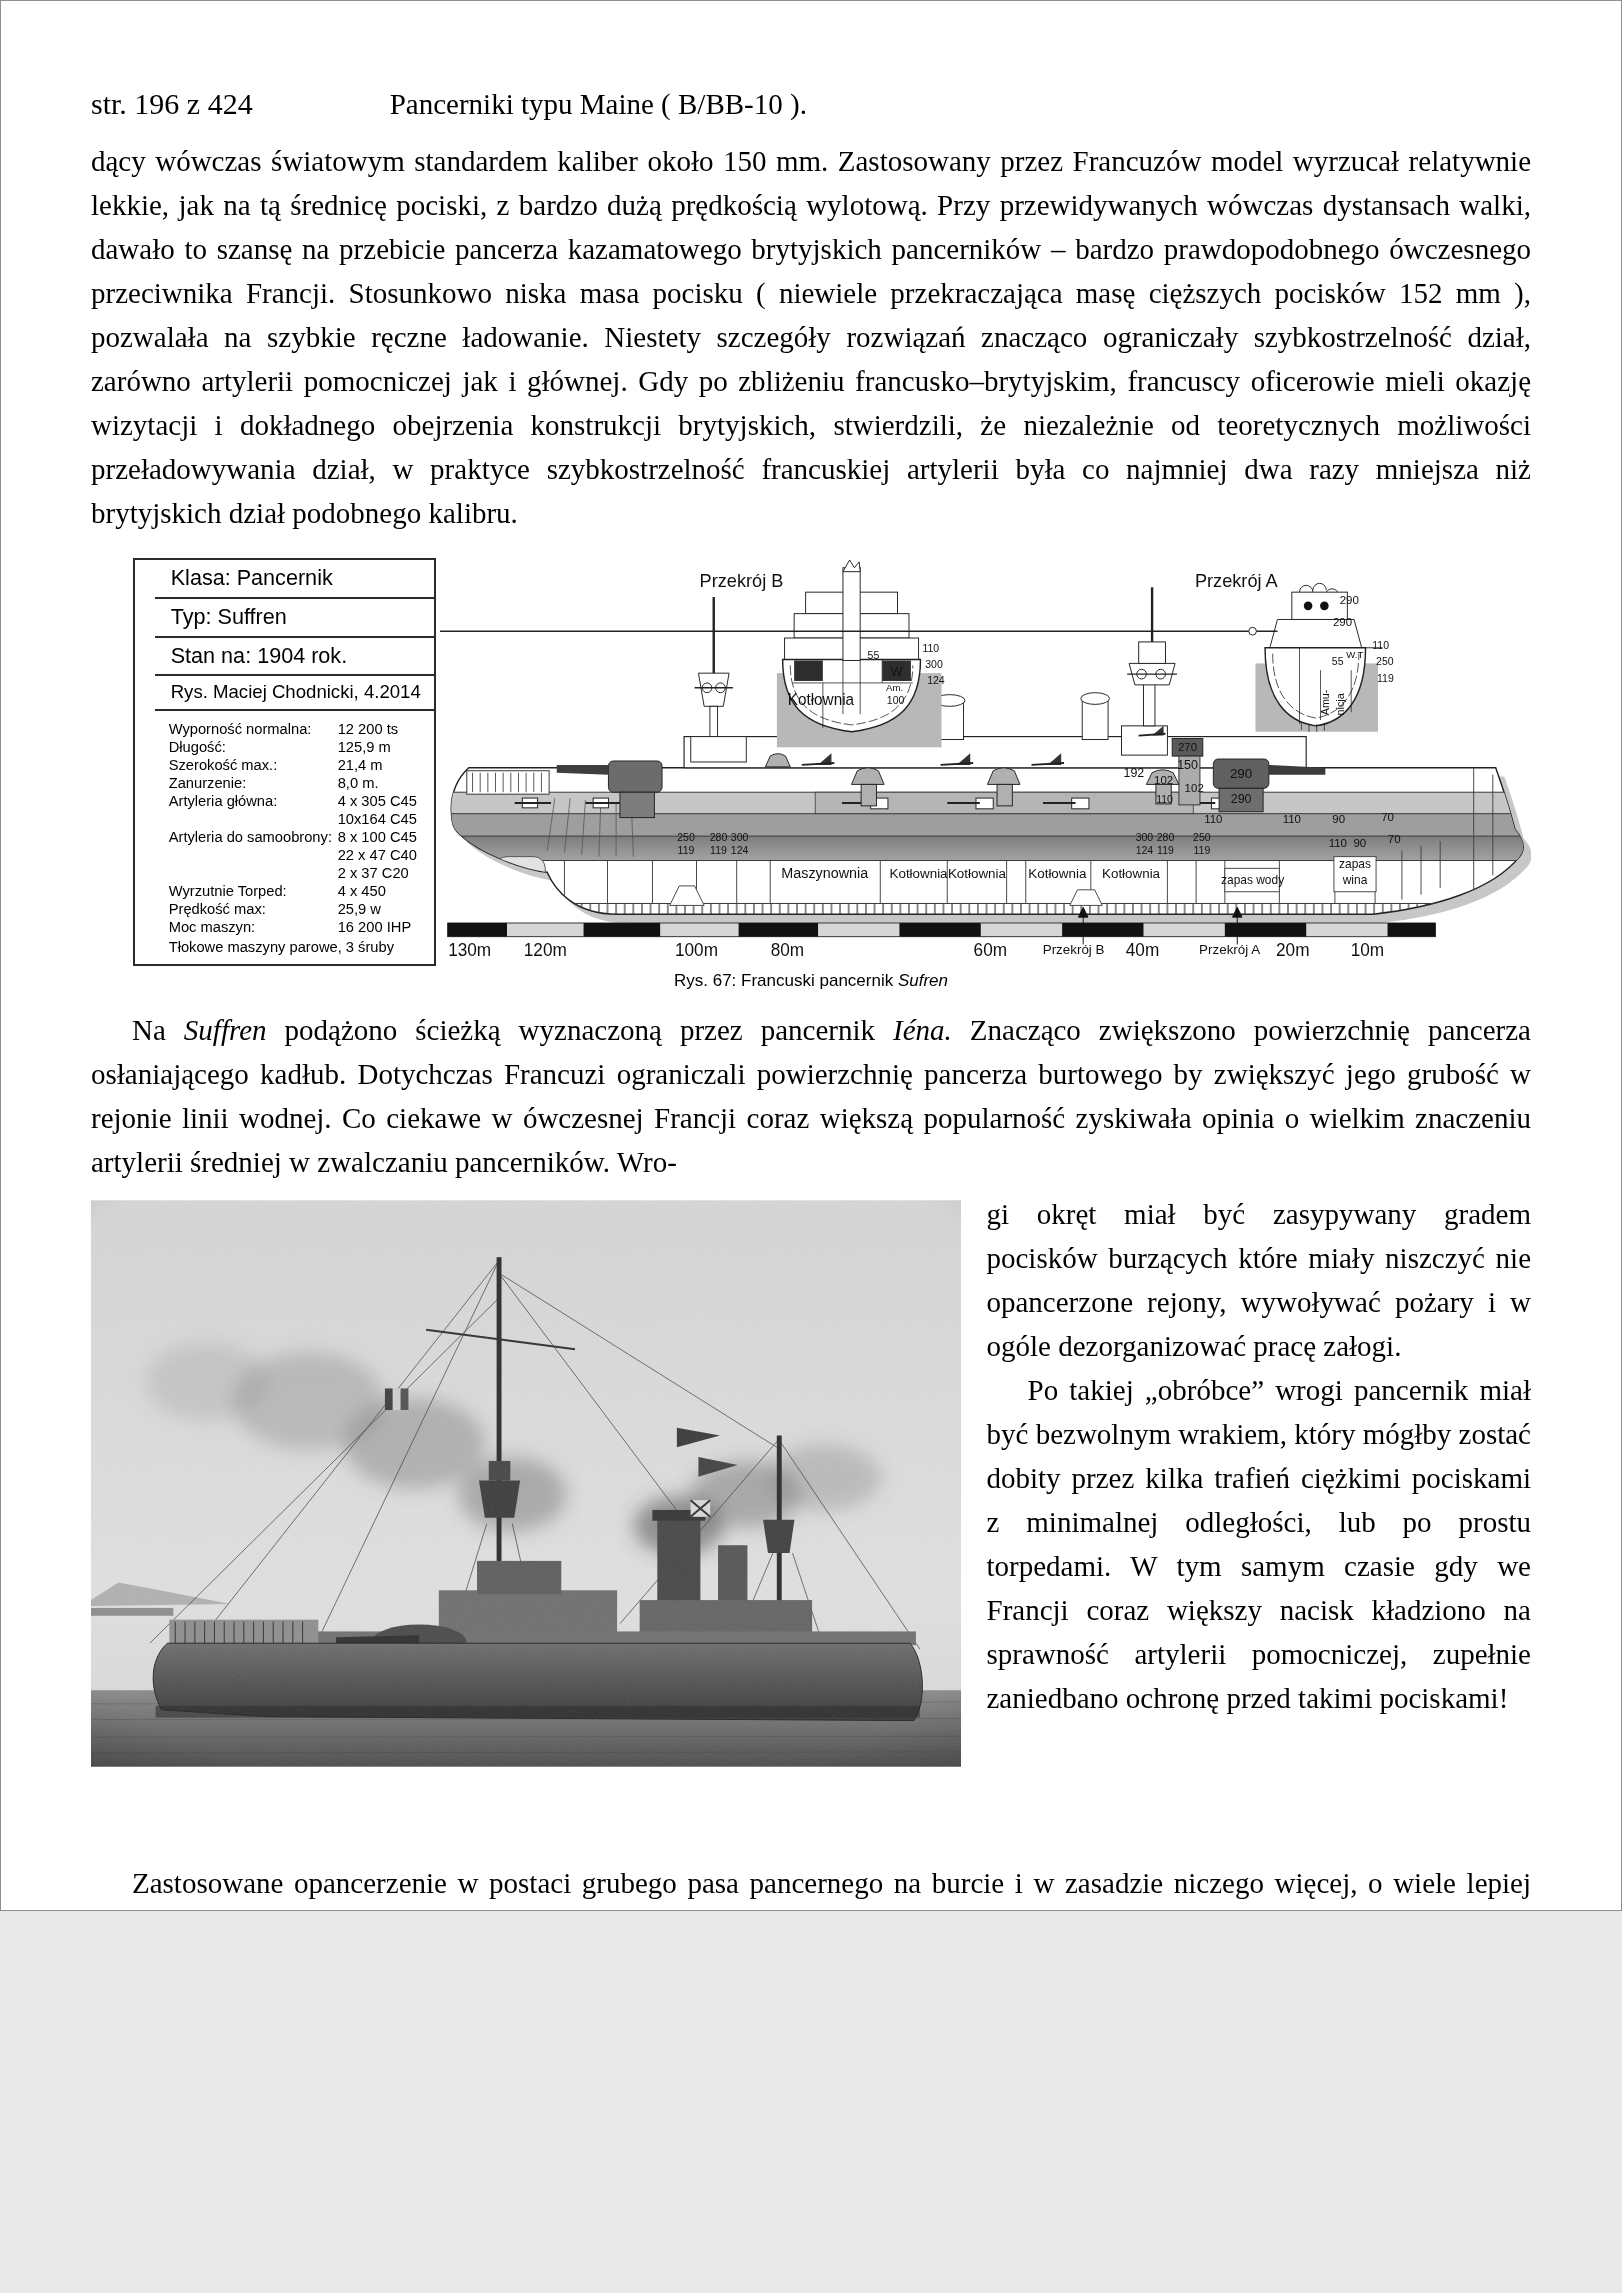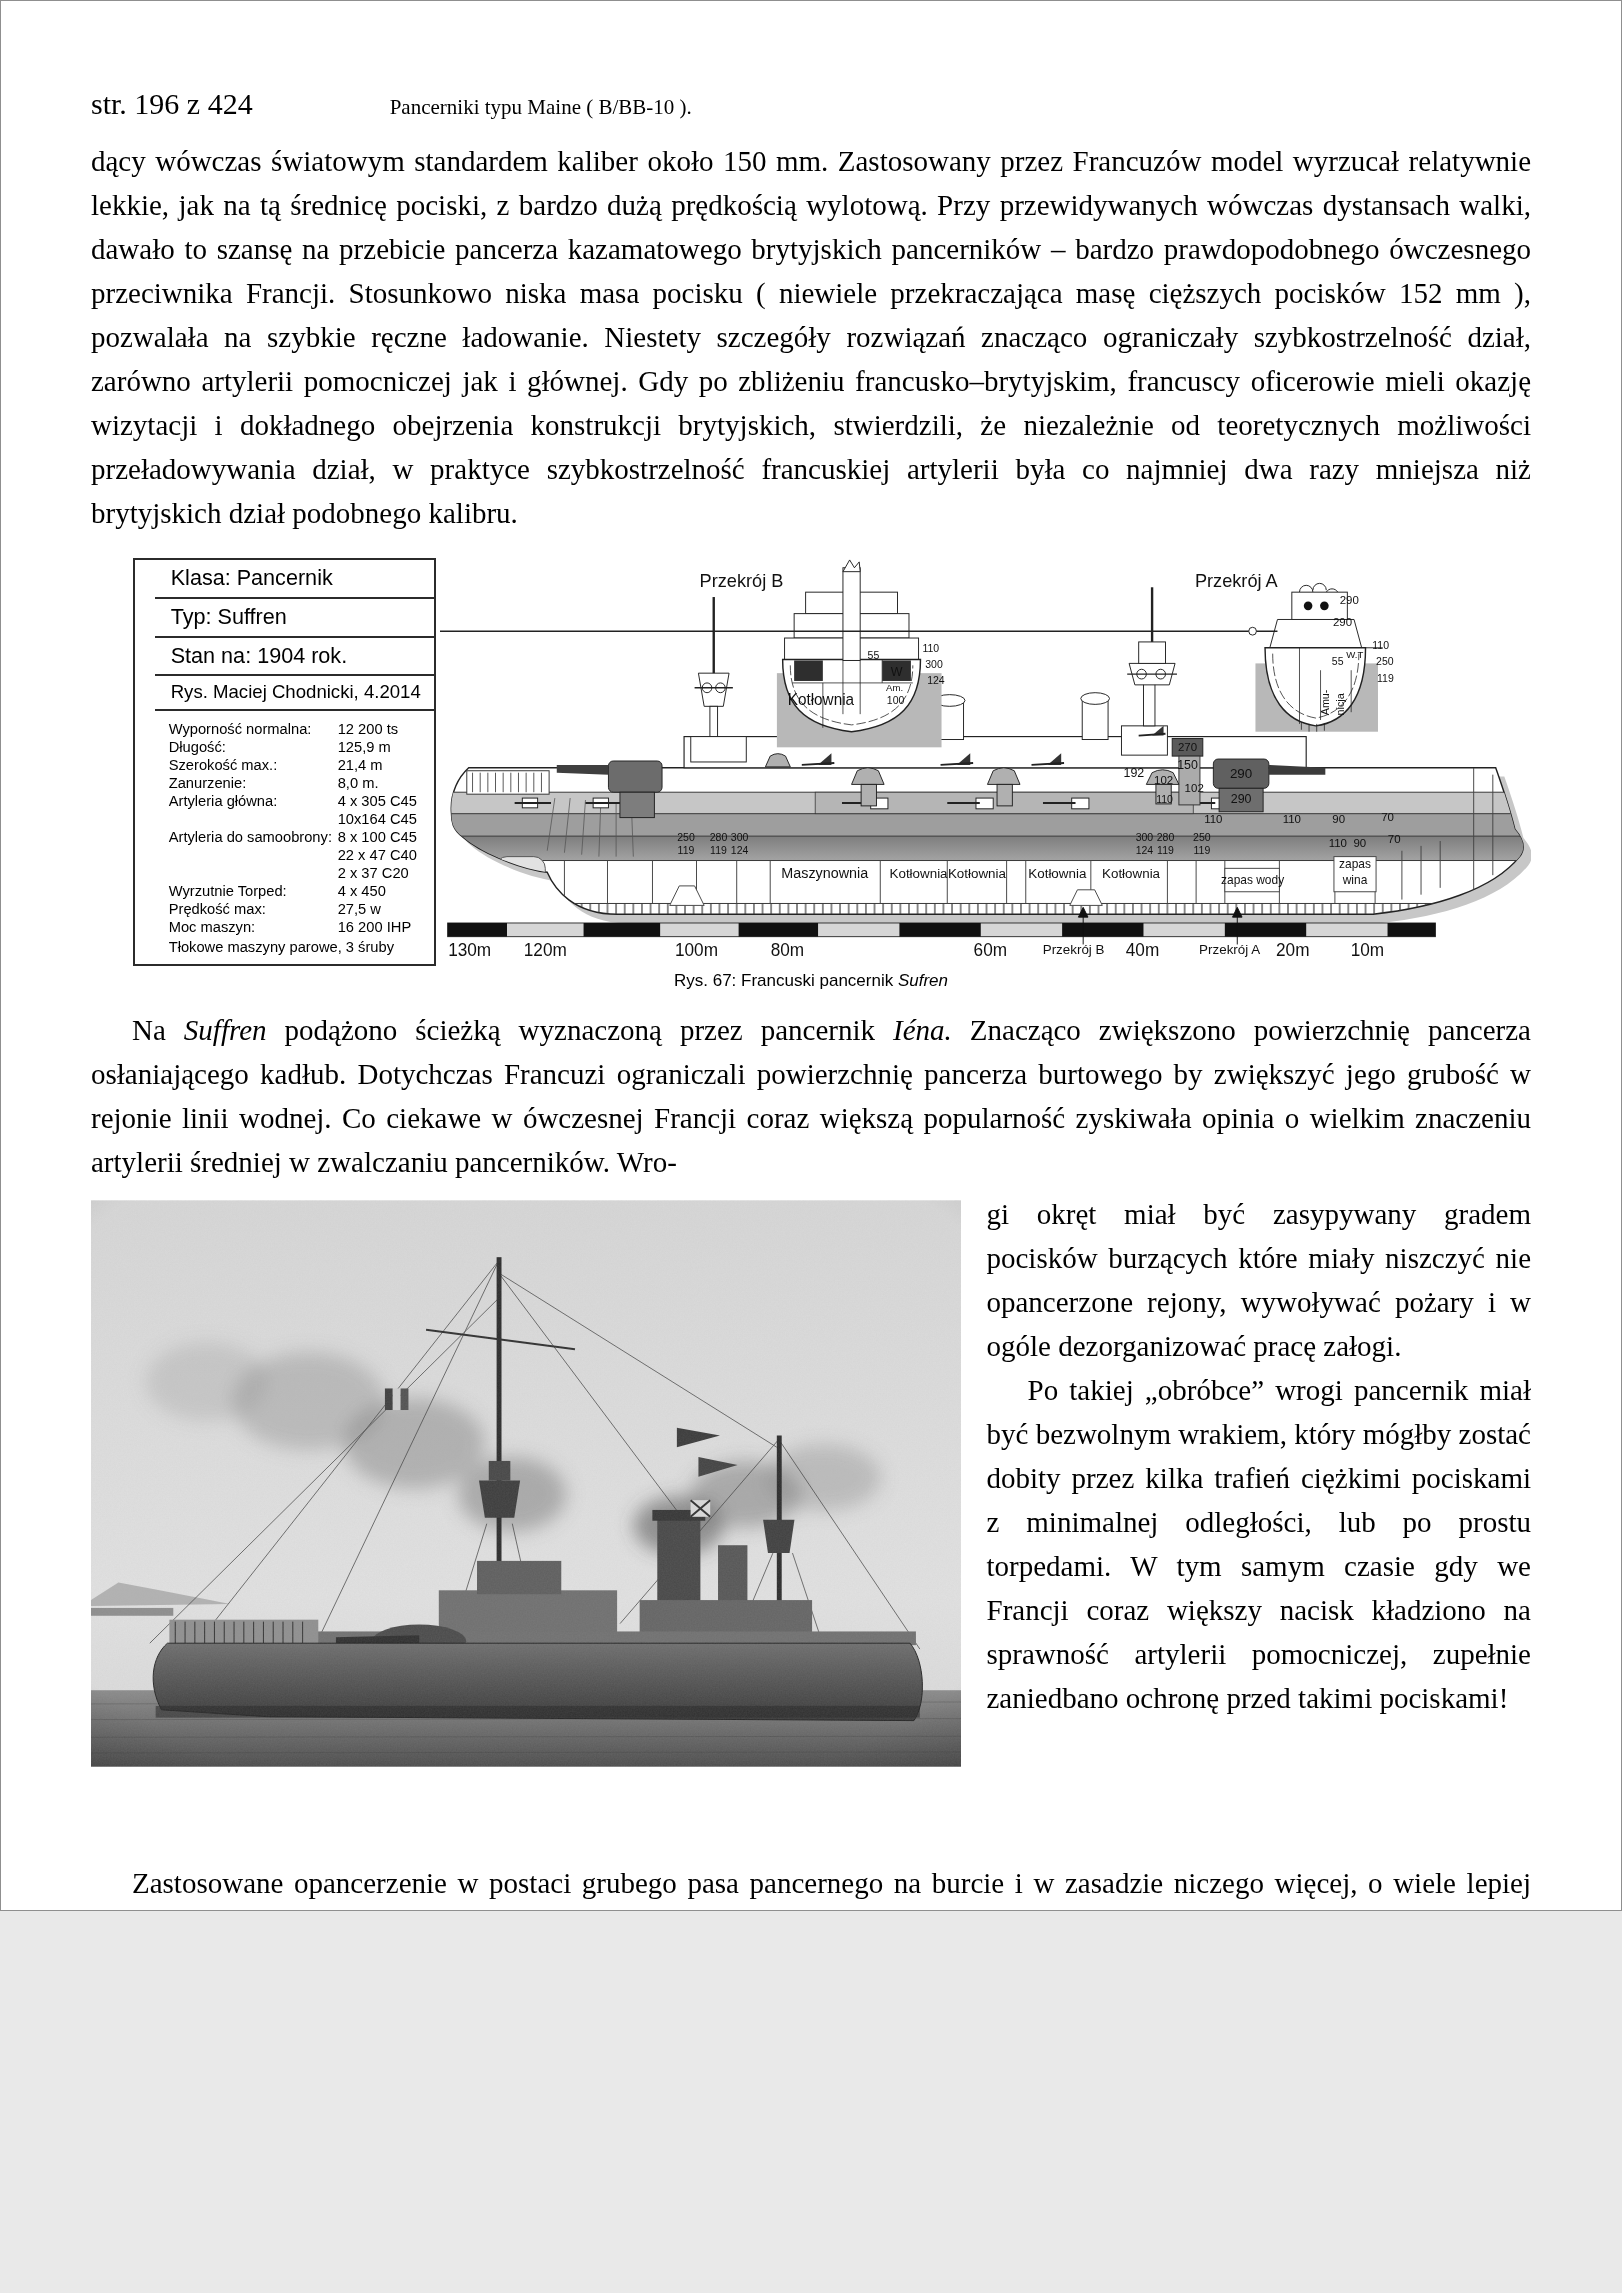--- a/index.html
+++ b/index.html
@@ -3,21 +3,21 @@
 <meta charset="utf-8">
 <style>
   html,body{margin:0;padding:0;background:#e9e9e9;}
   .page{
     width:1622px;height:1911px;box-sizing:border-box;background:#fff;
     border:1px solid #8f8f8f;padding:86px 90px 0 90px;overflow:hidden;
     font-family:"Liberation Serif", serif;color:#000;position:relative;margin:0 auto;
   }
   .hdr{display:flex;align-items:baseline;}
   .page-num{font-size:30px;}
-  .run-title{font-size:21px;margin-left:137px;}
+  .run-title{font-size:29px;margin-left:137px;}
   .body-text{font-size:29px;line-height:44px;text-align:justify;margin:0;}
   .mt{margin-top:17.6px;}
   .ind{text-indent:41px;}
   
   .fig{margin-top:23.5px;}
   .fig-row{display:flex;align-items:flex-start;}
   .spec-table{
     width:279px;flex:none;margin-left:42px;border:2px solid #2b2b2b;background:#fff;
     font-family:"Liberation Sans", sans-serif;
     padding-left:20px;
@@ -100,21 +100,21 @@
               <div class="spec-row">
                 <span class="sl"></span>
                 <span class="sv">2 x 37 C20</span>
               </div>
               <div class="spec-row">
                 <span class="sl">Wyrzutnie Torped:</span>
                 <span class="sv">4 x 450</span>
               </div>
               <div class="spec-row">
                 <span class="sl">Prędkość max:</span>
-                <span class="sv">27,5 w</span>
+                <span class="sv">25,9 w</span>
               </div>
               <div class="spec-row">
                 <span class="sl">Moc maszyn:</span>
                 <span class="sv">16 200 IHP</span>
               </div>
             </div>
           <div class="spec-footer">Tłokowe maszyny parowe, 3 śruby</div>
         </div>
       </aside>
 

